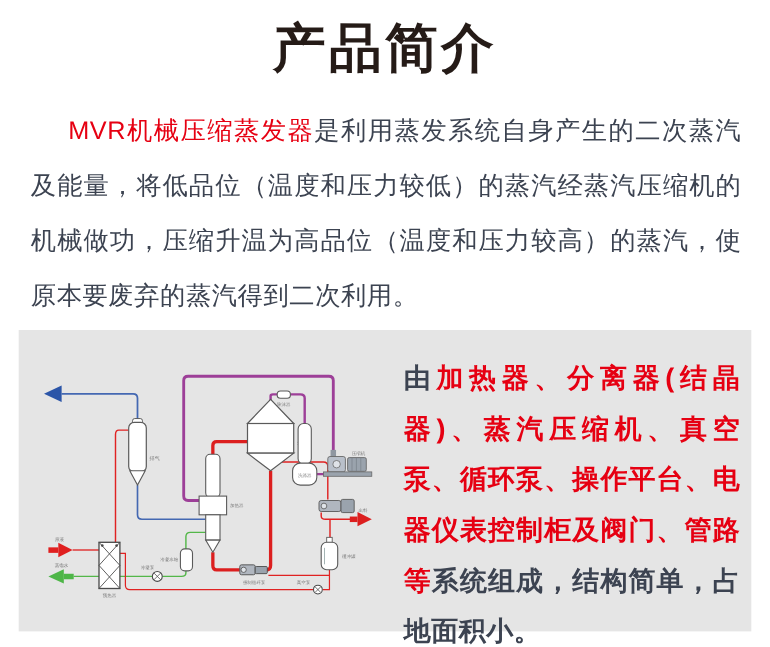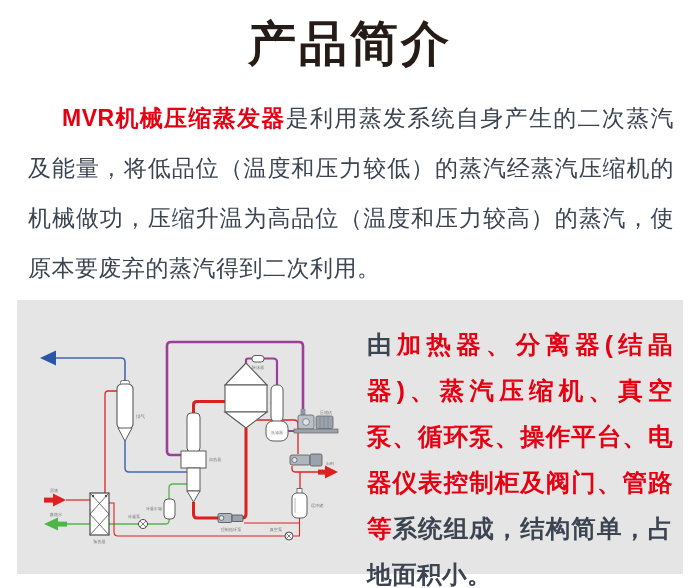--- a/index.html
+++ b/index.html
@@ -12,21 +12,21 @@
     text-align:center; font-size:48px; font-weight:900;
     color:#251b17; letter-spacing:3px;
   }
 
   .intro {
     position:absolute; top:93px; left:28px; width:646px;
     font-size:23px; line-height:50px; color:#3c4351;
     text-align:justify; text-indent:34px; letter-spacing:0.5px;
   }
   .red-strong { color:#e60012; font-weight:bold; }
-  .intro .red-strong { font-weight:bold; }
+  .intro .red-strong { font-weight:normal; }
 
   .card {
     position:absolute; top:300px; left:17px; width:666px; height:274px;
     background:#e5e5e5;
   }
 
   .diagram-wrap { position:absolute; left:13px; top:5px; width:330px; height:265px; }
 
   .composition {
     position:absolute; left:350px; top:22px; width:306px;

